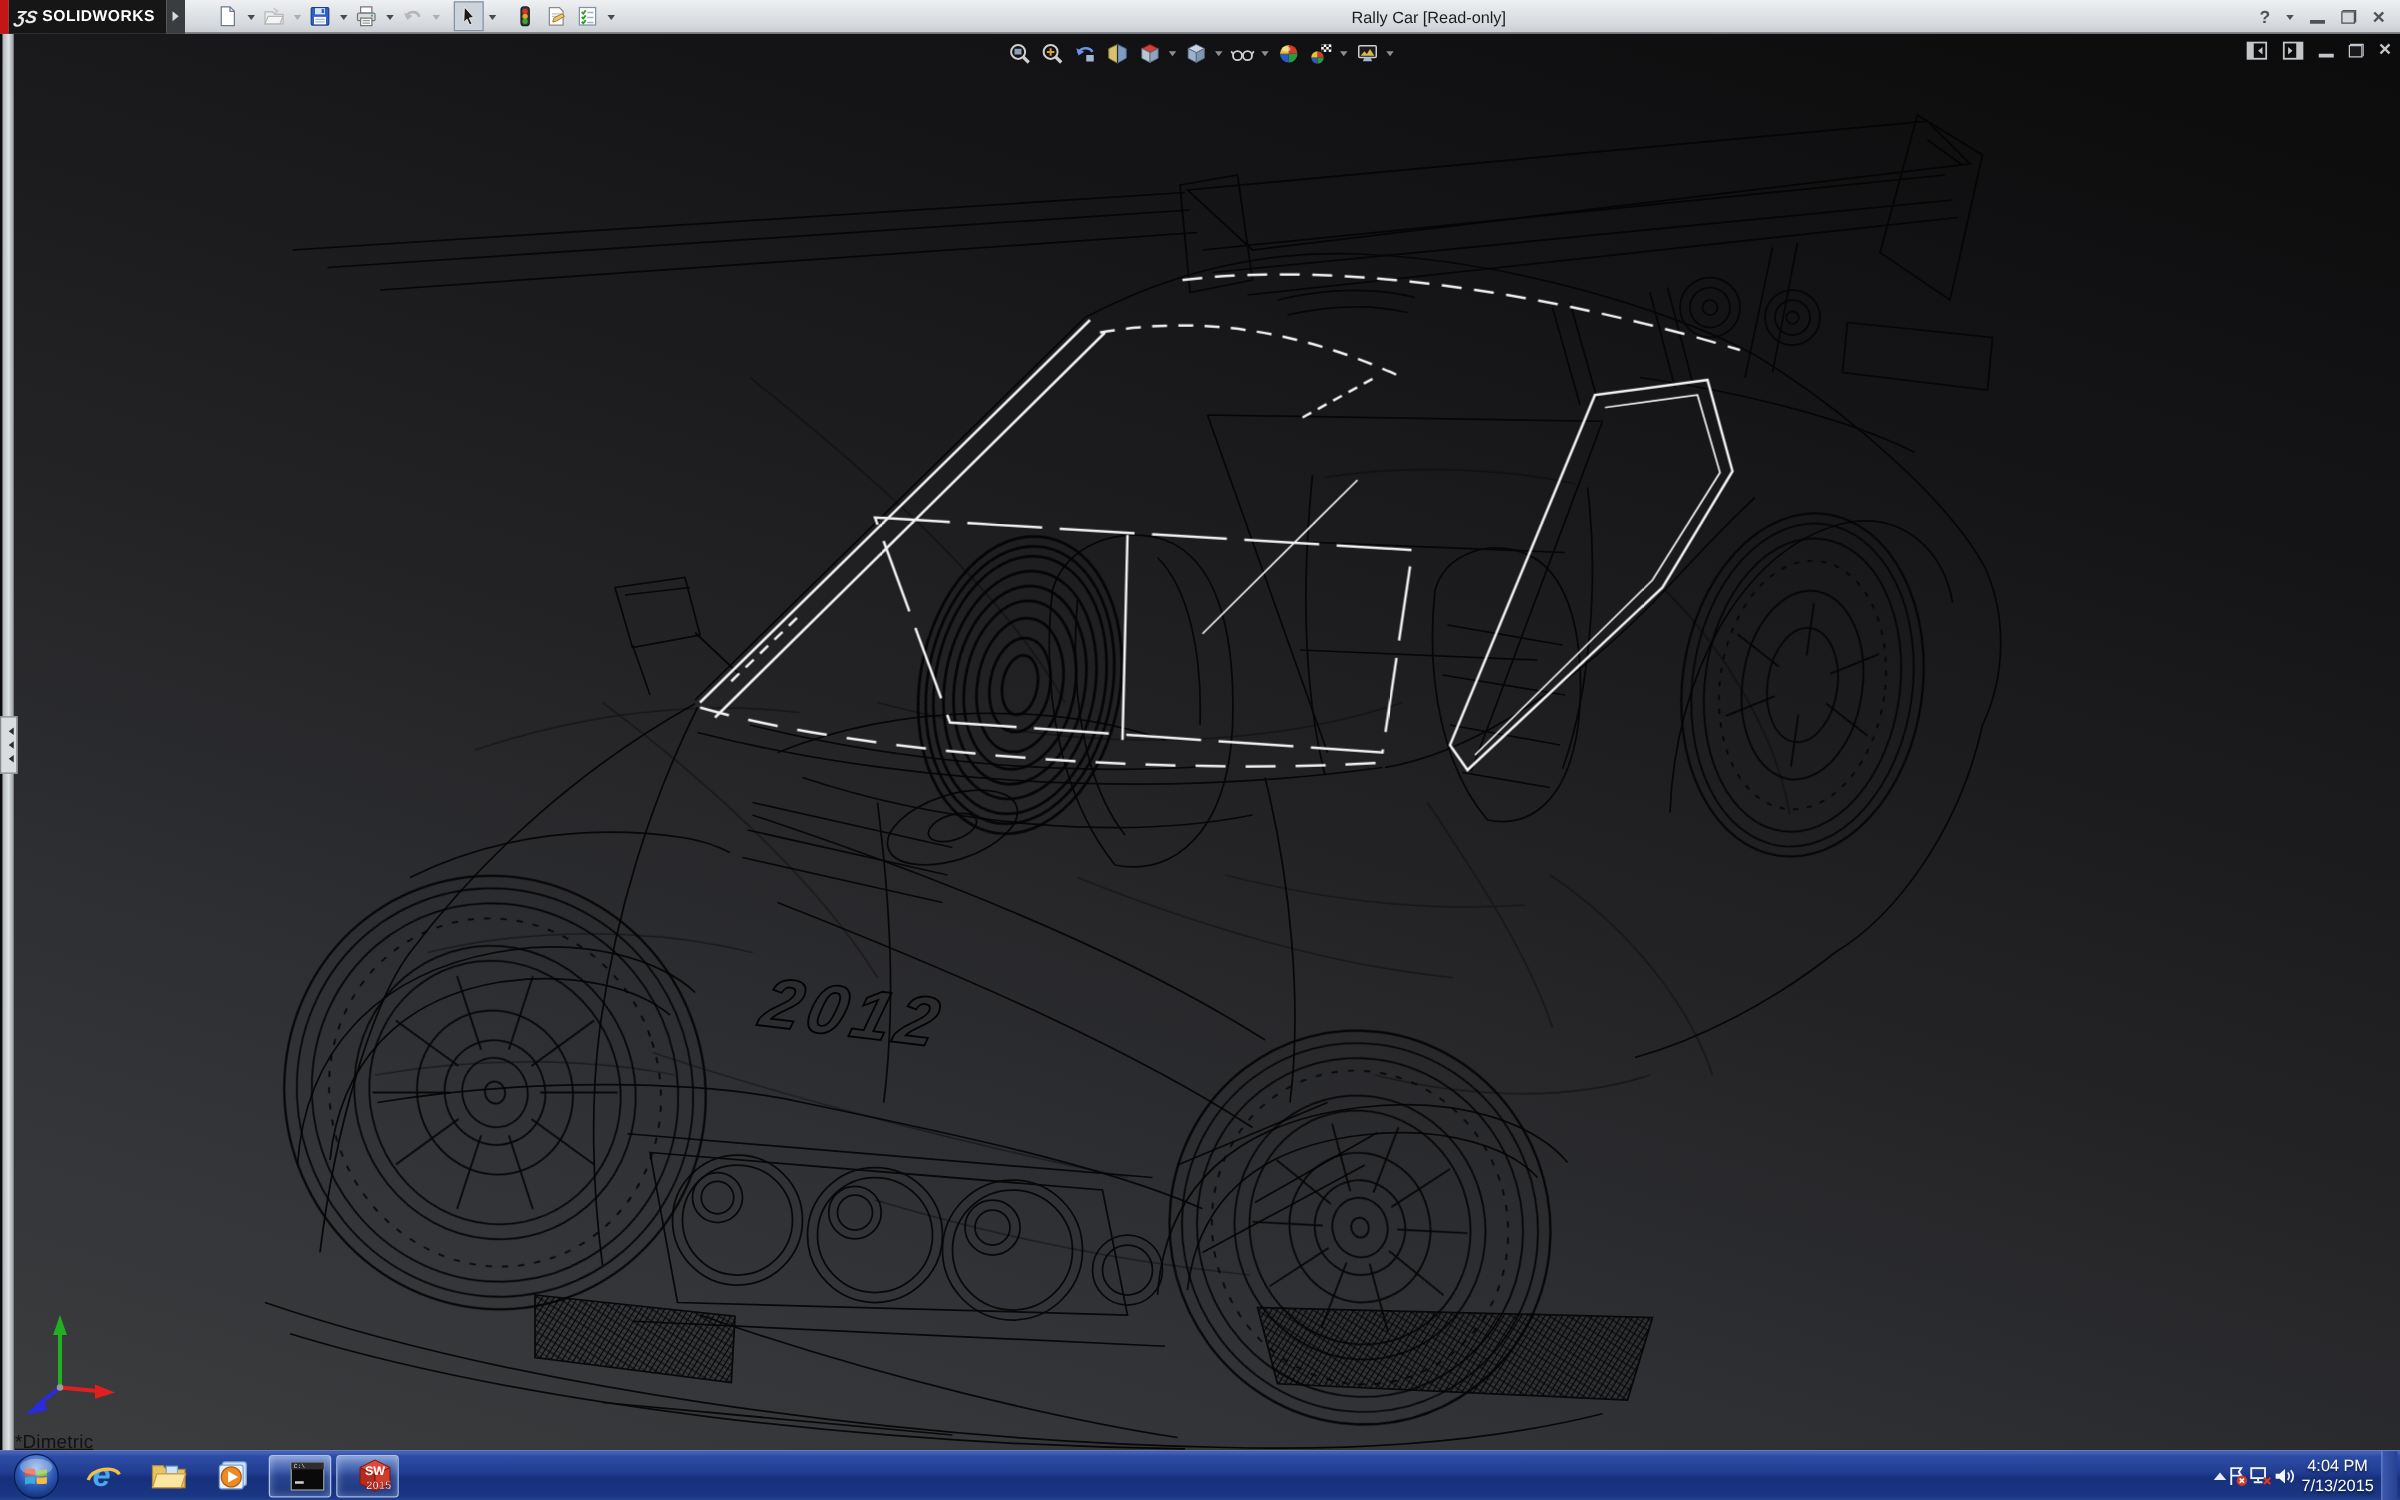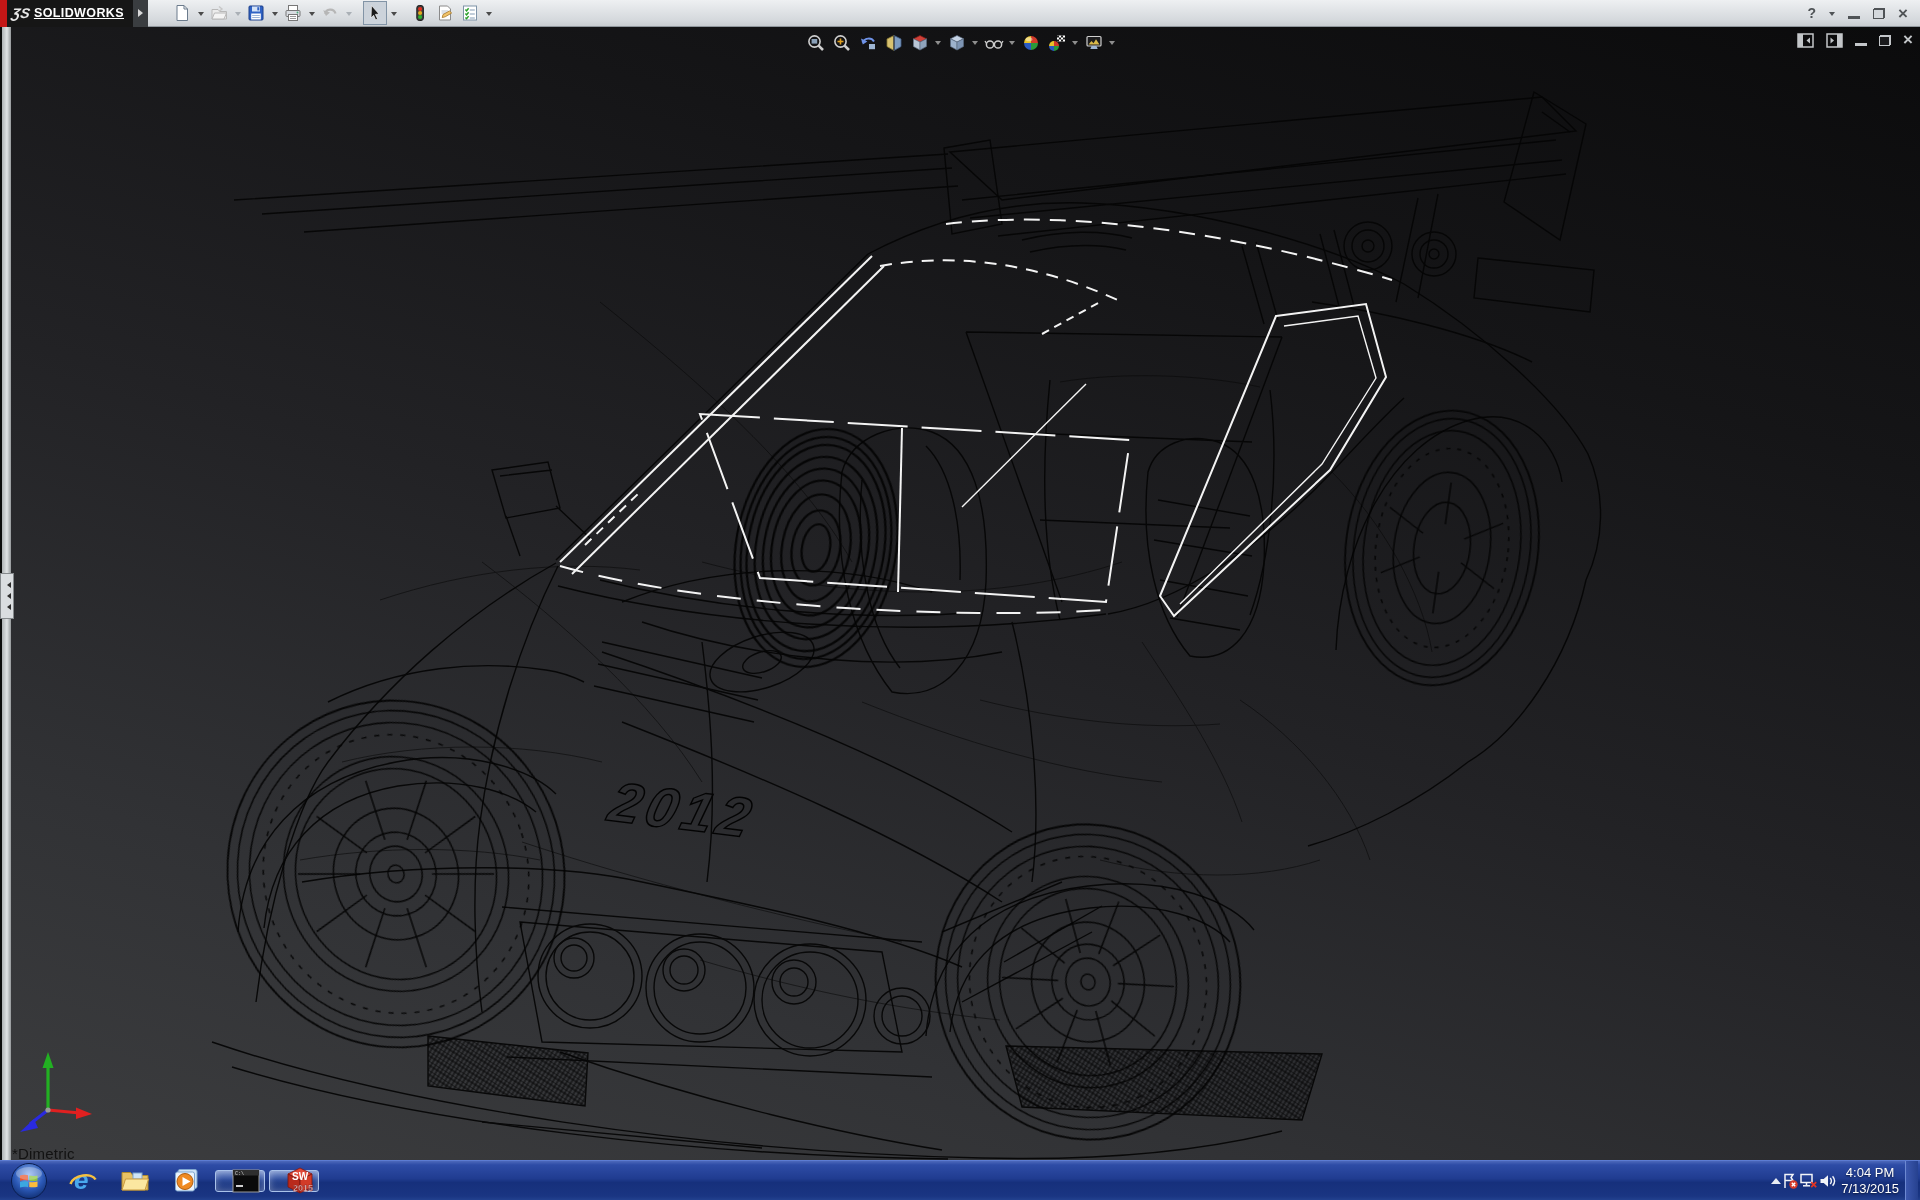--- a/index.html
+++ b/index.html
@@ -7,21 +7,21 @@
     font-family:"Liberation Sans", sans-serif; background:#222; }
 
   
   .menubar { position:absolute; top:0; left:0; right:0; height:27px;
     background:linear-gradient(#eef0f2,#d4d8dc 80%,#c9cdd1);
     border-bottom:1px solid #8f969c; display:flex; align-items:center; z-index:30; }
   .red-strip { width:7px; height:27px; background:#c41616; flex:none; }
   .brand { height:27px; width:126px; background:#161616; color:#fff;
     display:flex; align-items:center; padding-left:5px; gap:4px; flex:none; }
   .brand-mark { font-size:14px; font-weight:bold; font-style:italic; transform:skewX(-10deg); color:#e8e8e8; }
-  .brand-name { font-size:12.5px; font-weight:bold; letter-spacing:.4px;text-decoration:underline; }
+  .brand-name { font-size:12.5px; font-weight:bold; letter-spacing:.4px; }
   .menu-arrow-btn { width:15px; height:27px; background:#3a3d40; display:flex; align-items:center; justify-content:center; flex:none; }
   .menu-arrow-btn .tri-right { width:0; height:0; border:4px solid transparent; border-left:5px solid #d8d8d8; margin-left:3px; }
 
   .main-tb { display:flex; align-items:center; margin-left:22px; gap:1px; }
   .tb-btn { width:24px; height:24px; display:flex; align-items:center; justify-content:center; border:1px solid transparent; }
   .tb-btn.pressed { background:#ccd3db; border:1px solid #8294a6; }
   .dd { width:11px; height:24px; display:flex; align-items:center; justify-content:center; }
   .dd i { width:0; height:0; border:3.5px solid transparent; border-top:4.5px solid #4a4a4a; margin-top:4px; }
   .dd.disabled i { border-top-color:#aab0b6; }
   .tb-gap { width:7px; }
@@ -68,21 +68,21 @@
   .triad { position:absolute; left:14px; bottom:24px; z-index:8; }
   .view-label { position:absolute; left:12px; bottom:-2px; color:#121212;
     font-size:15px; letter-spacing:.2px; z-index:8;text-decoration:underline; }
 
   
   .taskbar { position:absolute; bottom:0; left:0; right:0; height:40px;
     background:linear-gradient(#4d69bb 0%, #2e4ca6 10%, #203c90 45%, #16307c 55%, #1a3582 90%, #22418f 100%);
     border-top:1px solid #5d7cd2; display:flex; align-items:center; z-index:40; }
   .start-orb { width:40px; height:40px; margin:0 8px 0 9px; flex:none; }
   .tb-item { width:52px; height:40px; display:flex; align-items:center; justify-content:center; flex:none; }
-  .tb-item.tb-active { width:50px; height:22px; margin:0 2px; border:1px solid #a9c2ea; border-radius:3px;
+  .tb-item.tb-active { width:50px; height:34px; margin:0 2px; border:1px solid #a9c2ea; border-radius:3px;
     background:linear-gradient(rgba(200,222,252,.50), rgba(120,160,225,.20) 45%, rgba(30,60,130,.30));
     box-shadow:inset 0 0 7px rgba(255,255,255,.35);padding-left:12px; }
   .tray { margin-left:auto; display:flex; align-items:center; padding-right:2px; }
   .tray-chevron { width:0; height:0; border:5px solid transparent; border-bottom:6px solid #e8ecf2; margin-top:-5px; }
   .clock { color:#fff; font-size:13px; line-height:16px; text-align:center;
     text-shadow:0 1px 2px rgba(0,0,0,.6); margin:0 6px 0 4px; }
   .show-desktop { width:13px; height:40px; border-left:1px solid #6d89d2;
     background:linear-gradient(90deg,#3c58ae,#26418f); flex:none; }
 </style>
 </head>
@@ -188,20 +188,21 @@
         <line x1="8.8" y1="6" x2="13.8" y2="6" stroke="#9fb2c4" stroke-width="1.3"></line>
         <line x1="8.8" y1="10" x2="13.8" y2="10" stroke="#9fb2c4" stroke-width="1.3"></line>
         <line x1="8.8" y1="14" x2="13.8" y2="14" stroke="#9fb2c4" stroke-width="1.3"></line>
       </svg>
     </div>
     <div class="dd">
         <i></i>
       </div>
   </div>
 
+  <div class="win-title">Rally Car [Read-only]</div>
 
   <div class="win-ctrls">
     <span class="help-q">?</span>
     <span class="help-dd"></span>
     <span class="glyph-min"></span>
     <span class="glyph-restore"></span>
     <span class="glyph-close">×</span>
   </div>
 </div>
 

